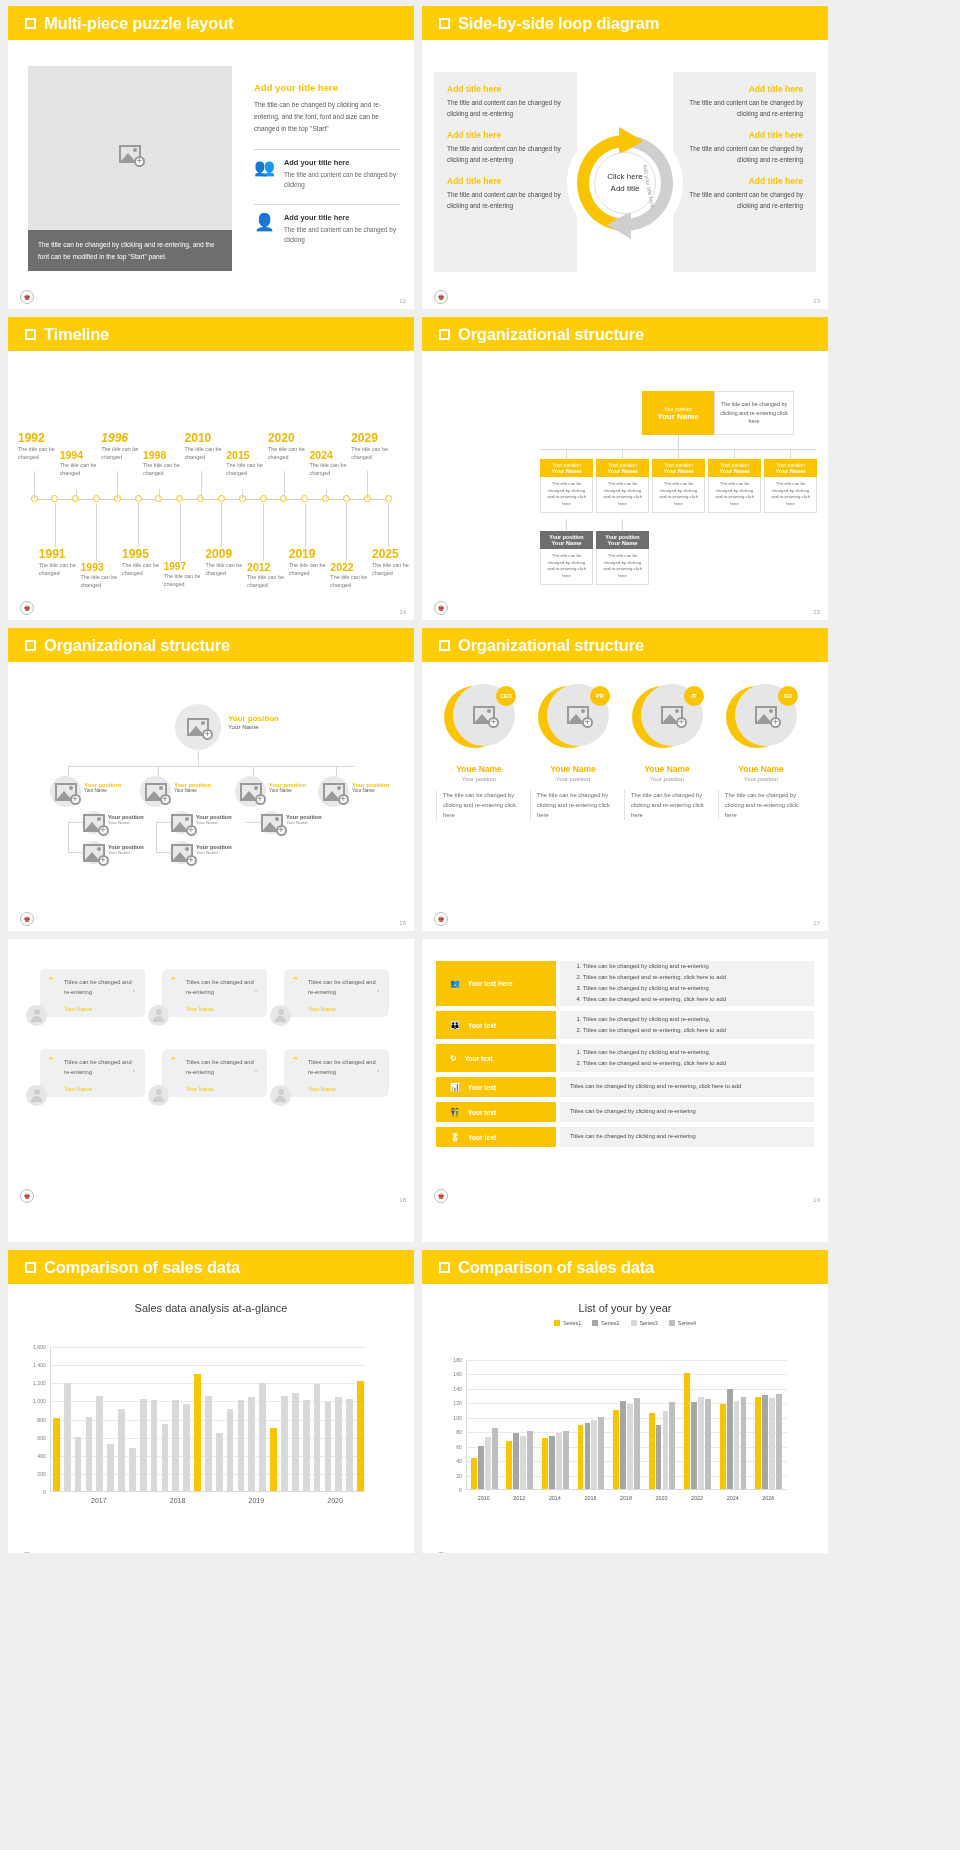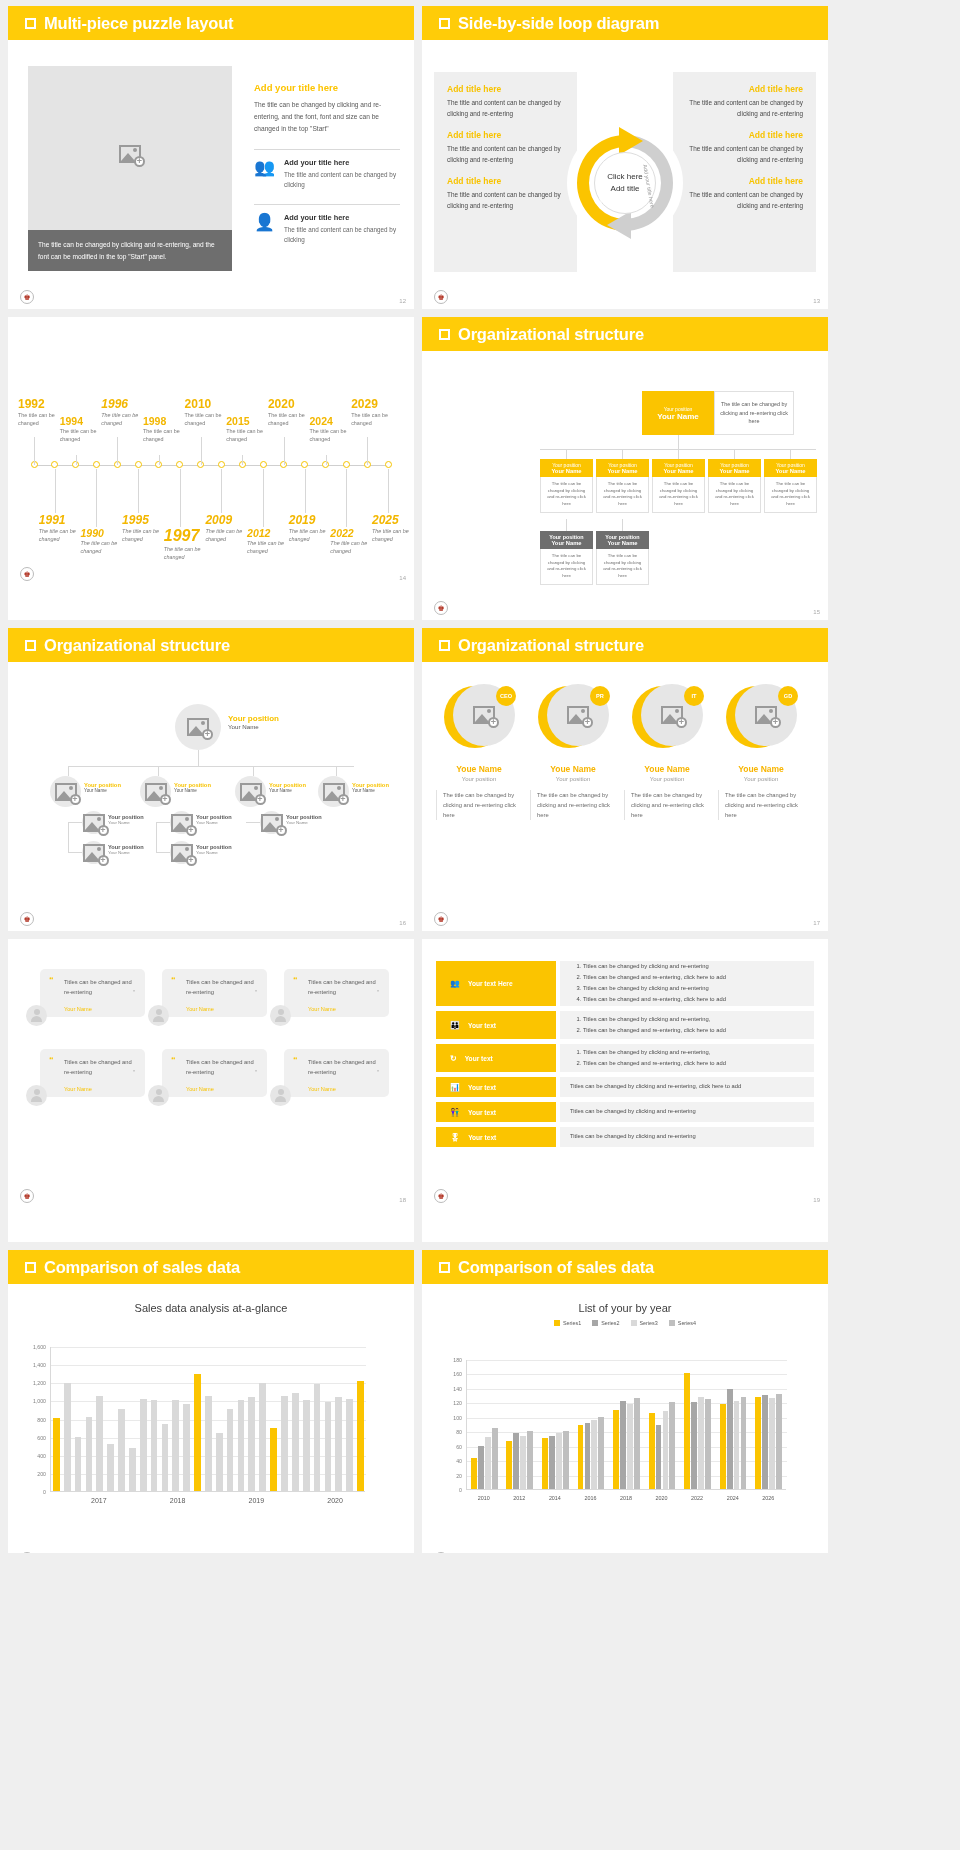--- a/index.html
+++ b/index.html
@@ -139,21 +139,21 @@
   .tl-node {
     position: absolute; top: 144px; width: 7px; height: 7px;
     border-radius: 50%; background: #fff; border: 1.3px solid #f6c400;
     margin-left: -3.5px;
   }
   .tl-stem { position: absolute; width: 1px; background: #d7d7d7; }
   .tl-item { position: absolute; width: 58px; }
   .tl-item .yr { color: #f3b700; font-weight: bold; }
   .tl-item .tx { color: #7b7b7b; font-size: 5.4px; line-height: 1.5; }
   .tl-top { text-align: left; }
-  .tl-bot { text-align: left; font-style: italic; }
+  .tl-bot { text-align: left; }
 
   
   .ob { position: absolute; }
   .ob-head {
     background: #fbc400; color: #fff; text-align: center;
     padding: 3px 2px;
   }
   .ob-head .p { font-size: 5px; }
   .ob-head .n { font-size: 5.8px; font-weight: bold; }
   .ob-body {
@@ -324,20 +324,24 @@
         </div>
         <span class="s13-lbl-l">Add your title here</span>
         <span class="s13-lbl-r">Add your title here</span>
       </div>
       <div class="logo">♚</div>
       <div class="pagenum">13</div>
     </div>
   </div>
 
   <div class="slide">
+    <div class="title-bar">
+      <span class="sq"></span>
+      <span class="t">Timeline</span>
+    </div>
     <div class="body">
       <div class="tl-wrap" id="timeline-wrap">
         <div class="tl-axis"></div>
       <div class="tl-node" style="left: 26px;"></div>
           <div class="tl-node" style="left: 46.8235px;"></div>
           <div class="tl-node" style="left: 67.6471px;"></div>
           <div class="tl-node" style="left: 88.4706px;"></div>
           <div class="tl-node" style="left: 109.294px;"></div>
           <div class="tl-node" style="left: 130.118px;"></div>
           <div class="tl-node" style="left: 150.941px;"></div>
@@ -397,31 +401,31 @@
             <div class="yr" style="font-size:12px">2029</div>
             <div class="tx">The title can be changed</div>
           </div>
           <div class="tl-stem" style="left: 46.8235px; top: 152px; height: 44px;"></div>
           <div class="tl-item tl-bot" style="left: 30.8235px; top: 196px;">
             <div class="yr" style="font-size:12px">1991</div>
             <div class="tx">The title can be changed</div>
           </div>
           <div class="tl-stem" style="left: 88.4706px; top: 152px; height: 58px;"></div>
           <div class="tl-item tl-bot" style="left: 72.4706px; top: 210px;">
-            <div class="yr" style="font-size:10.5px">1990</div>
+            <div class="yr" style="font-size:10.5px">1993</div>
             <div class="tx">The title can be changed</div>
           </div>
           <div class="tl-stem" style="left: 130.118px; top: 152px; height: 44px;"></div>
           <div class="tl-item tl-bot" style="left: 114.118px; top: 196px;">
             <div class="yr" style="font-size:12px">1995</div>
             <div class="tx">The title can be changed</div>
           </div>
           <div class="tl-stem" style="left: 171.765px; top: 152px; height: 58px;"></div>
           <div class="tl-item tl-bot" style="left: 155.765px; top: 210px;">
-            <div class="yr" style="font-size:16px">1997</div>
+            <div class="yr" style="font-size:10px">1997</div>
             <div class="tx">The title can be changed</div>
           </div>
           <div class="tl-stem" style="left: 213.412px; top: 152px; height: 44px;"></div>
           <div class="tl-item tl-bot" style="left: 197.412px; top: 196px;">
             <div class="yr" style="font-size:12px">2009</div>
             <div class="tx">The title can be changed</div>
           </div>
           <div class="tl-stem" style="left: 255.059px; top: 152px; height: 58px;"></div>
           <div class="tl-item tl-bot" style="left: 239.059px; top: 210px;">
             <div class="yr" style="font-size:10.5px">2012</div>

